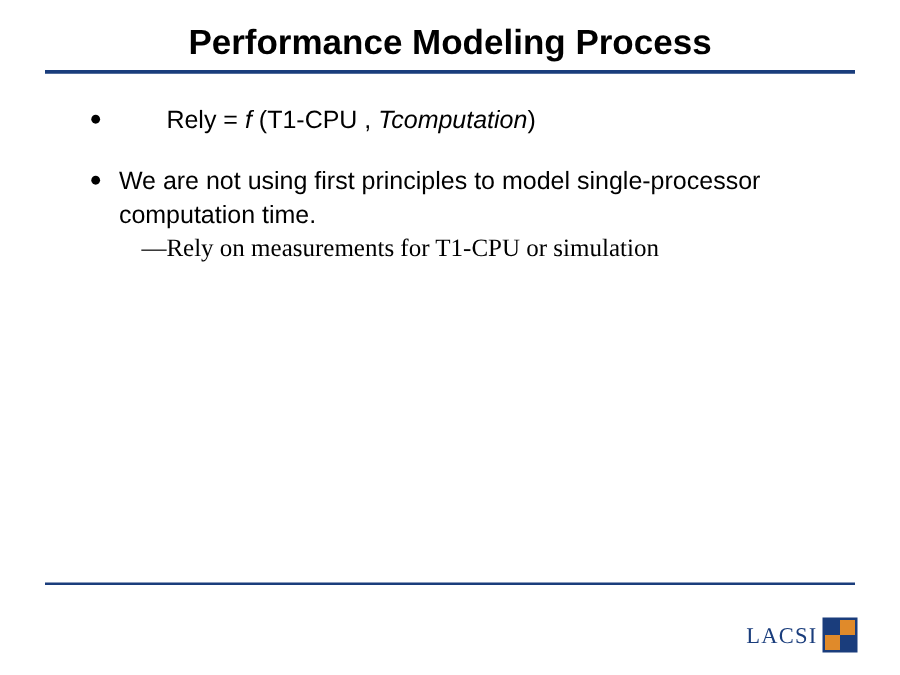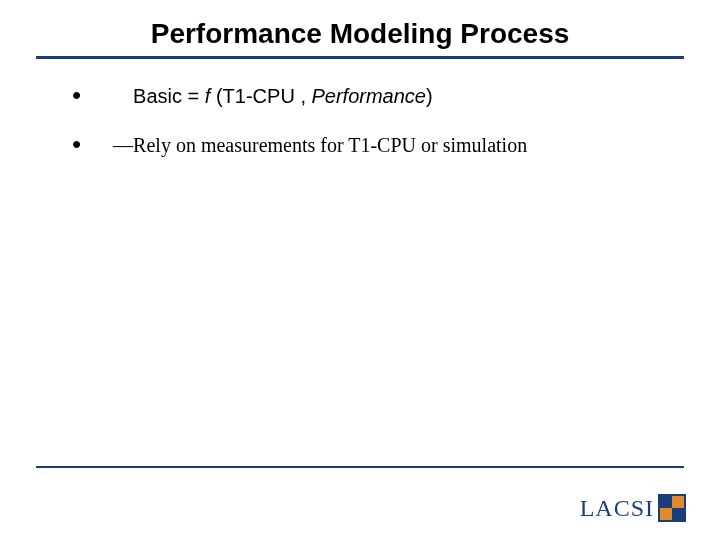--- a/index.html
+++ b/index.html
@@ -72,21 +72,21 @@
 
   .logo {
     position: absolute;
     right: 34px;
     bottom: 18px;
     display: flex;
     align-items: center;
   }
   .logo-text {
     font-family: "Times New Roman", Times, serif;
-    font-size: 24px;
+    font-size: 18px;
     letter-spacing: 1px;
     color: #1a3d7c;
   }
   .logo-mark {
     width: 28px;
     height: 28px;
     margin-left: 4px;
     position: relative;
     border: 2px solid #1a3d7c;
     box-sizing: border-box;
@@ -110,28 +110,29 @@
     <div class="title">Performance Modeling Process</div>
     <hr class="title-rule">
   </div>
 
   <div class="body">
 
     <div class="bullet-item">
       <div class="bullet-dot">•</div>
       <div class="bullet-body">
         <span class="indent">
-          <span>Basic = </span><span class="ital">f </span><span>(T1-CPU , </span><span class="ital">Performance</span><span>)</span>
+          <span>Rely = </span><span class="ital">f </span><span>(T1-CPU , </span><span class="ital">Tcomputation</span><span>)</span>
         </span>
       </div>
     </div>
 
     <div class="bullet-item">
       <div class="bullet-dot">•</div>
       <div class="bullet-body">
+        <span>We are not using first principles to model single-processor computation time.</span>
         <span class="indent" style="padding-left:18px;font-family:Liberation Serif, serif;">—Rely on measurements for T1-CPU or simulation</span>
       </div>
     </div>
 
   </div>
 
   <hr class="footer-rule">
 
   <div class="logo">
     <span class="logo-text">LACSI</span>

